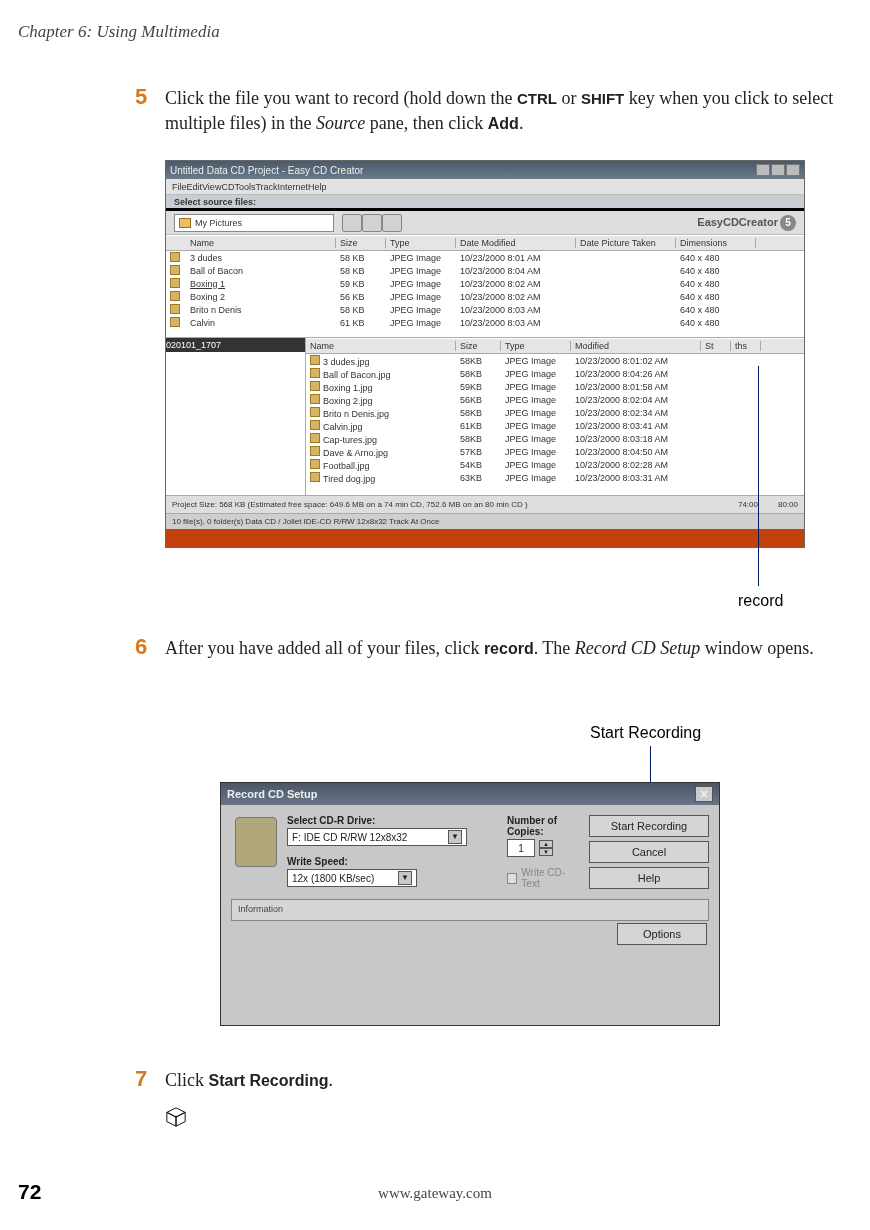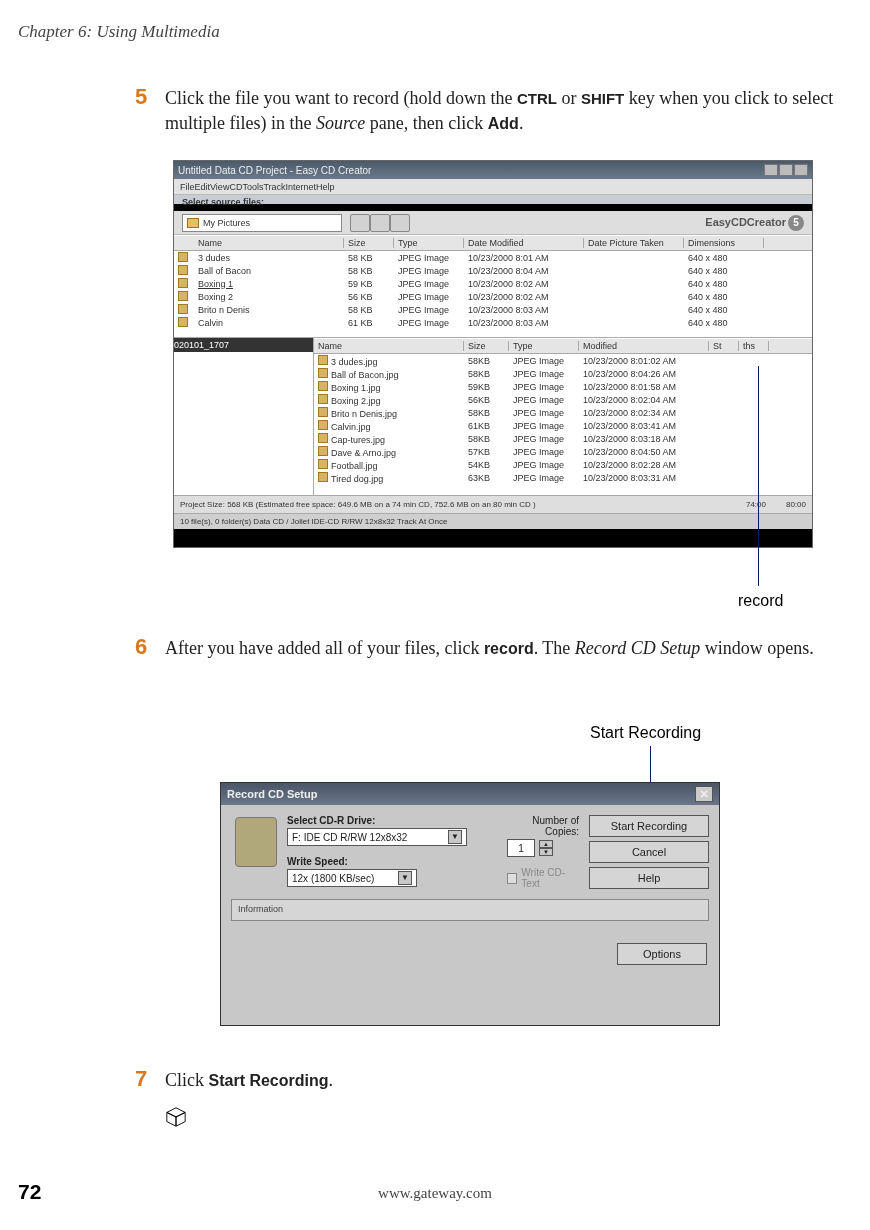--- a/index.html
+++ b/index.html
@@ -44,25 +44,24 @@
   .ui-italic { font-style: italic; }
 
   
   .shot1 {
     position: absolute;
     left: 165px;
     top: 160px;
     width: 640px;
     height: 388px;
     border: 1px solid #666;
-    background: #000000;
+    background: #c2410c;
     font-family: Tahoma, Arial, sans-serif;
     font-size: 9px;
     color: #333;
-    margin-left: 8px;
   }
   .titlebar {
     height: 18px;
     background: linear-gradient(#4a5a6a,#6a7a8a);
     display: flex;
     align-items: center;
     padding: 0 4px;
     color: #eee;
     font-size: 10px;
   }
@@ -76,21 +75,21 @@
     align-items: center;
     font-size: 9px;
     border-bottom: 1px solid #bbb;
   }
   .select-source-bar {
     height: 16px;
     background: #c8cdd4;
     padding: 2px 8px;
     font-weight: bold;
     font-size: 9px;
-    border-bottom:7px solid #000000;
+    border-bottom:3px solid #000000;
   }
   .folder-row {
     height: 24px;
     display:flex; align-items:center;
     padding: 0 8px;
     background:#dedede;
     border-bottom:1px solid #bbb;
   }
   .folder-select {
     height: 18px; width: 160px; background:#fff; border:1px solid #888;
@@ -170,21 +169,21 @@
   .combo { height:18px; background:#fff; border:1px solid #555; display:flex; align-items:center; padding:0 4px; font-size:10px; width:180px; }
   .combo .arrow { margin-left:auto; width:14px; height:14px; background:#c8c8c8; border:1px solid #555; text-align:center; line-height:12px; font-size:8px; }
   .num-copies { display:flex; align-items:center; margin-top:2px; gap:4px;}
   .num-box { width:28px; height:18px; background:#fff; border:1px solid #555; text-align:center; line-height:18px; font-size:10px; }
   .spin { display:flex; flex-direction:column; }
   .spin span { width:14px; height:8px; background:#c8c8c8; border:1px solid #555; font-size:6px; text-align:center; line-height:6px;}
   .checkbox-row { margin-top:10px; color:#888; font-size:10px; display:flex; align-items:center; gap:4px;}
   .chk { width:11px; height:11px; border:1px solid #888; background:#ddd;}
   .info-box { margin:6px 10px 0 10px; border:1px solid #888; background:#d6d6d6; padding:4px 6px; font-size:10px; }
   .info-hd { font-size:9px; color:#444; margin-bottom:2px; }
-  .options-row { display:flex; justify-content:flex-end; padding:22px 12px 8px 0; }
+  .options-row { display:flex; justify-content:flex-end; padding:2px 12px 8px 0; }
 
   .page-num {
     position:absolute; left:18px; bottom:26px; font-family: Arial, sans-serif;
     font-weight:bold; font-size:21px;
   }
   .footer-url {
     position:absolute; left:0; right:0; bottom:28px; text-align:center;
     font-size:15px; color:#444;
   }
   .cube {
@@ -423,21 +422,21 @@
             <div class="arrow">▼</div>
           </div>
           <div style="height:10px;"></div>
           <span class="fld-lbl">Write Speed:</span>
           <div class="combo" style="width:130px;">
             <span>12x (1800 KB/sec)</span>
             <div class="arrow">▼</div>
           </div>
         </div>
         <div>
-          <span class="fld-lbl" style="font-weight:normal;text-align:right;">Number of Copies:</span>
+          <span class="fld-lbl" style="font-weight:bold;">Number of Copies:</span>
           <div class="num-copies">
             <div class="num-box">1</div>
             <div class="spin">
                 <span>▲</span>
                 <span>▼</span>
               </div>
           </div>
           <div class="checkbox-row">
             <div class="chk"></div>
             <span>Write CD-Text</span>

